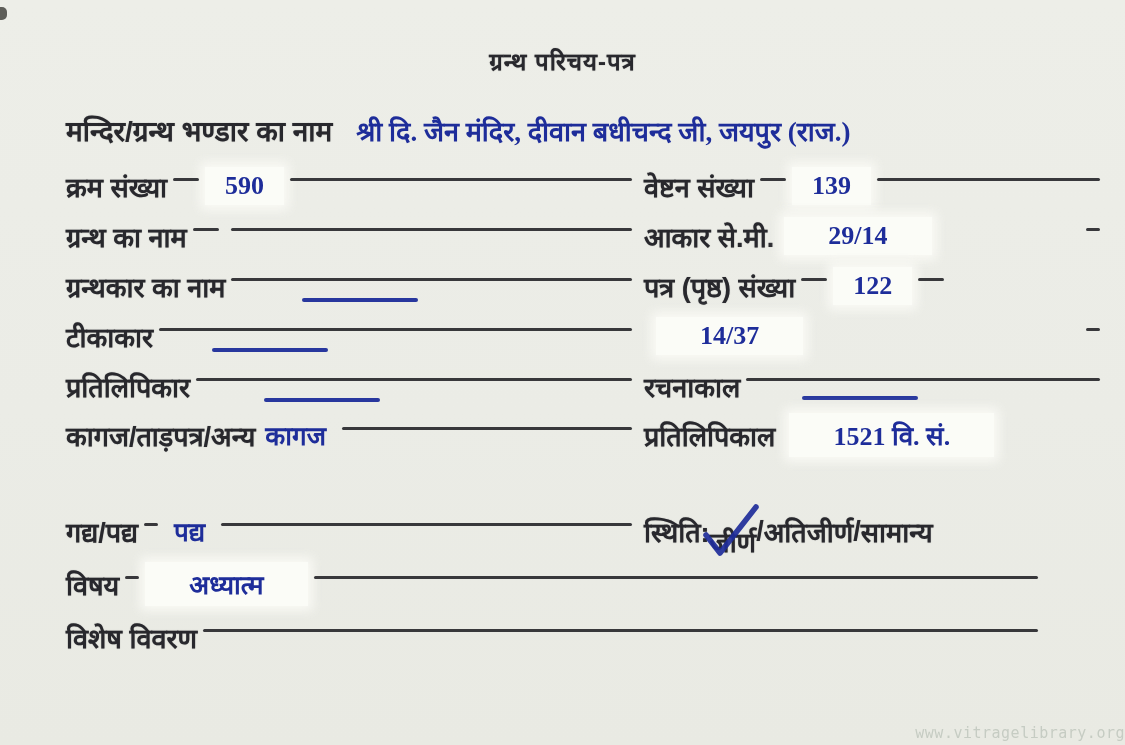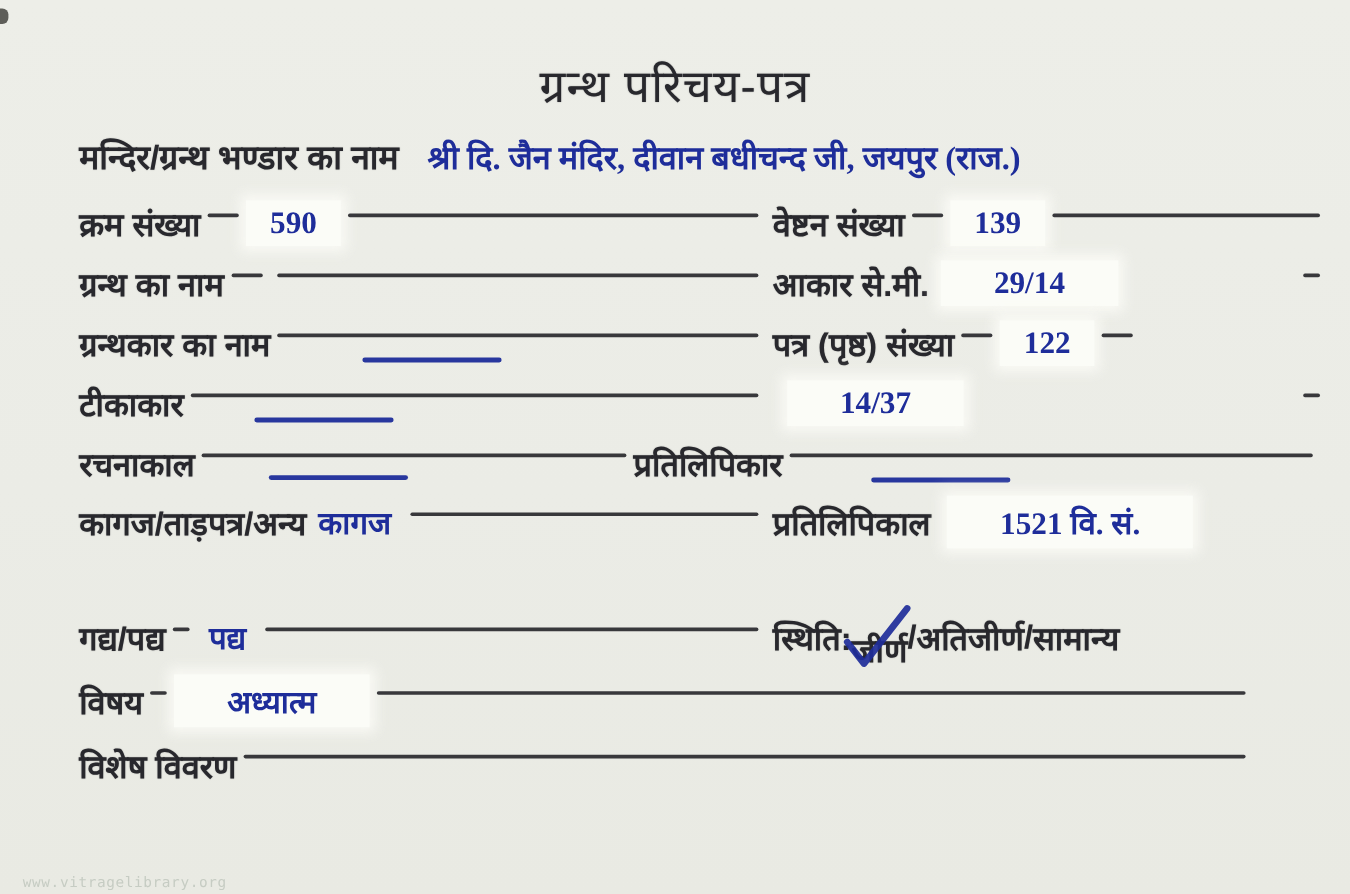--- a/index.html
+++ b/index.html
@@ -9,21 +9,21 @@
     background: var(--paper, #ecede7);
     background-image: linear-gradient(180deg, #edeee8 0%, #ebece6 55%, #e9eae3 100%);
     overflow:hidden;
     font-family:"Liberation Sans","DejaVu Sans",sans-serif;
     color: var(--ink, #28282d);
   }
   .speck { position:absolute; left:0; top:7px; width:7px; height:13px;
     background:#44443f; border-radius:0 5px 5px 0; opacity:.85; }
   .title {
     position:absolute; left:0; right:0; top:44px;
-    text-align:center; font-size:38px; font-weight:400;
+    text-align:center; font-size:24px; font-weight:700;
     color:var(--ink,#28282d); letter-spacing:1px;
     text-shadow:0 0 1px rgba(40,40,45,.55);
   }
   .row {
     position:absolute; left:66px; width:1040px; height:48px;
     display:flex; align-items:center;
   }
   .row.narrow { width:978px; }
   .col { display:flex; align-items:center; position:relative; }
   .col.left  { flex:0 0 578px; padding-right:6px; box-sizing:border-box; }
@@ -54,23 +54,23 @@
   }
   .patch.wide { padding:4px 44px; }
   .header-value { margin-left:24px; font-size:27px; }
   .pen-dash {
     position:absolute; width:116px; height:4px; top:32px;
     background:var(--pen-blue,#1e2d9a); border-radius:2px; opacity:.95;
   }
   .opt-wrap { position:relative; display:inline-block;margin-top:21px; }
   .check-svg { position:absolute; left:-12px; top:-22px; overflow:visible; }
   .watermark {
-    position:absolute; left:0; right:0; bottom:3px; text-align:left;
+    position:absolute; left:0; right:0; bottom:3px; text-align:right;
     font-family:"DejaVu Sans Mono",monospace;
-    font-size:12px; color:#c6ccc3; letter-spacing:.5px;padding-left:19px;
+    font-size:15px; color:#c6ccc3; letter-spacing:.5px;padding-left:19px;
   }
 </style>
 </head>
 <body>
 
 <div class="card" style="--paper: #ecede7; --ink: #28282d; --pen-blue: #1e2d9a; --patch: #fbfcf7;">
   <span class="speck"></span>
 
   <div class="title">ग्रन्थ परिचय-पत्र</div>
 
@@ -130,29 +130,29 @@
       <span class="pen-dash" style="left:146px;top:30px"></span>
     </div>
     <div class="col right">
       <span class="patch wide" style="margin-left:12px">14/37</span>
       <span style="flex:1"></span>
       <span class="rule tiny"></span>
     </div>
   </div>
 
   <div class="row" style="top:362px">
+    <div class="col left">
+      <span class="label">प्रतिलिपिकार</span>
+      <span class="rule fill"></span>
+      <span class="pen-dash" style="left:198px;top:30px"></span>
+    </div>
     <div class="col right">
       <span class="label">रचनाकाल</span>
       <span class="rule fill"></span>
       <span class="pen-dash" style="left:158px;top:28px"></span>
-    </div>
-    <div class="col left">
-      <span class="label">प्रतिलिपिकार</span>
-      <span class="rule fill"></span>
-      <span class="pen-dash" style="left:198px;top:30px"></span>
     </div>
   </div>
 
   <div class="row" style="top:411px">
     <div class="col left">
       <span class="label">कागज/ताड़पत्र/अन्य</span>
       <span class="pen">कागज</span>
       <span class="rule fill"></span>
     </div>
     <div class="col right">

